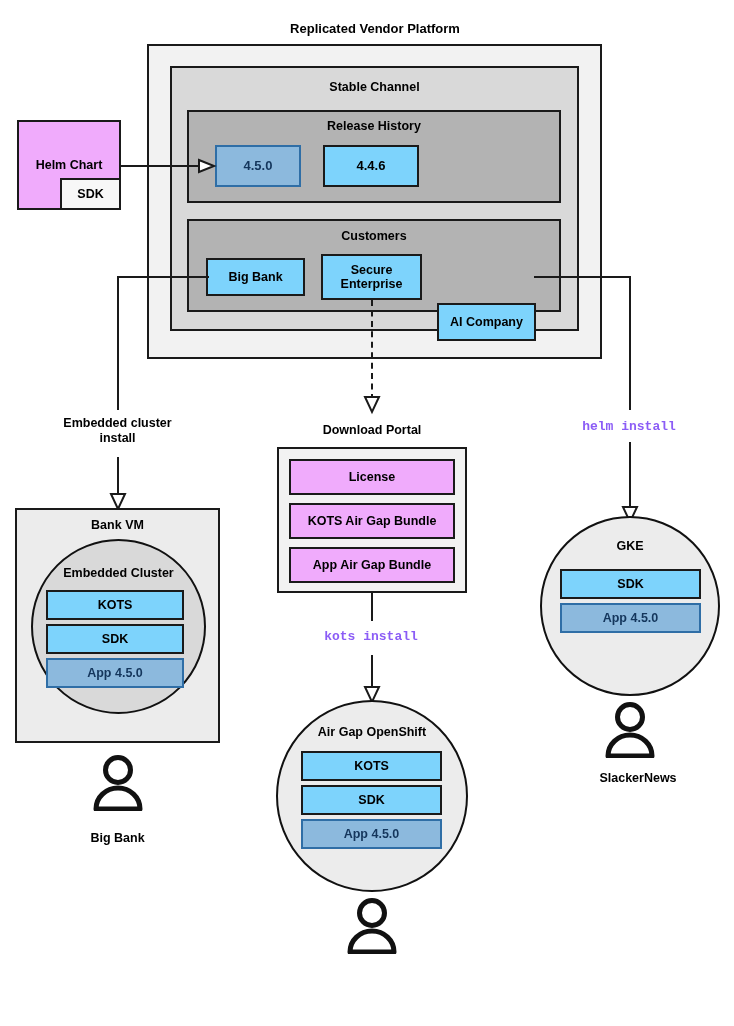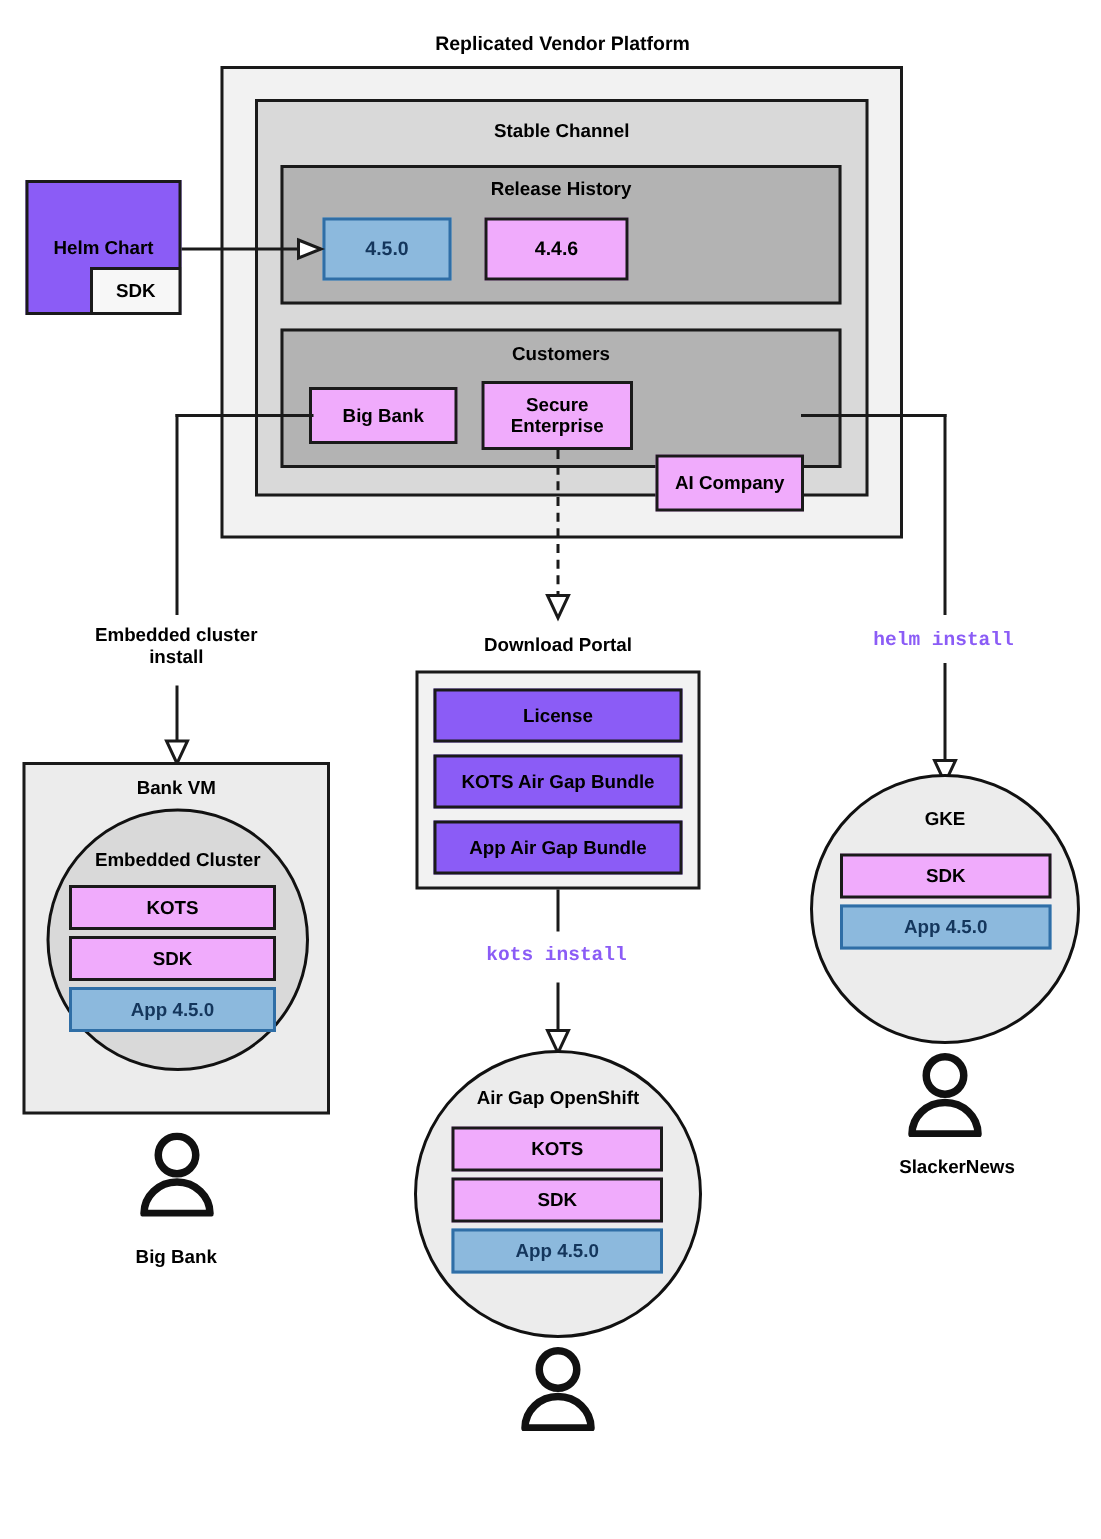--- a/index.html
+++ b/index.html
@@ -45,29 +45,29 @@
   }
   .box-mid {
     background: #d9d9d9;
     border: 2px solid #1a1a1a;
   }
   .box-inner {
     background: #b3b3b3;
     border: 2px solid #1a1a1a;
   }
   .box-white {
-    background: #f0abfc;
+    background: #7dd3fc;
     border: 2px solid #1a1a1a;
   }
   .box-light {
     background: #ececec;
     border: 2px solid #1a1a1a;
   }
   .box-grey {
-    background: #8b5cf6;
+    background: #f0abfc;
     border: 2px solid #1a1a1a;
   }
   .box-blue {
     background: #8cb9dd;
     border: 2px solid #2f6ea6;
   }
   .box-blue .lbl { color: #14365c; }
 
   .centered {
     display: flex;

